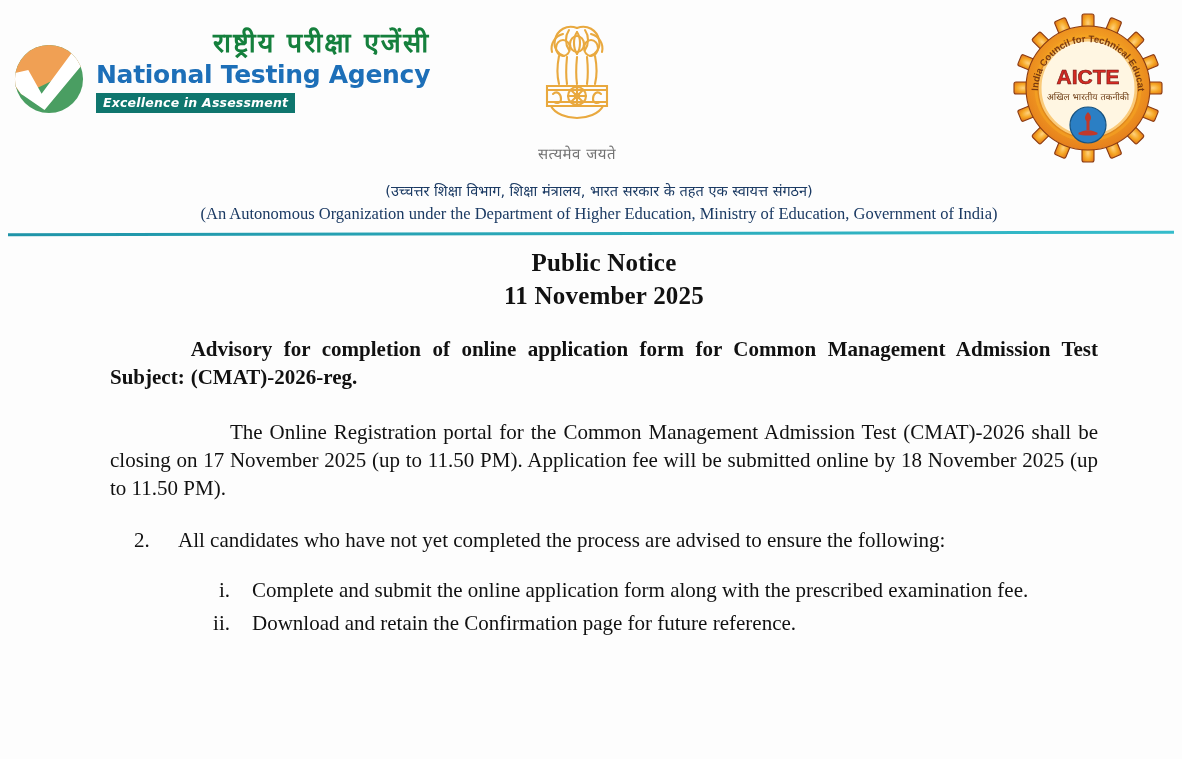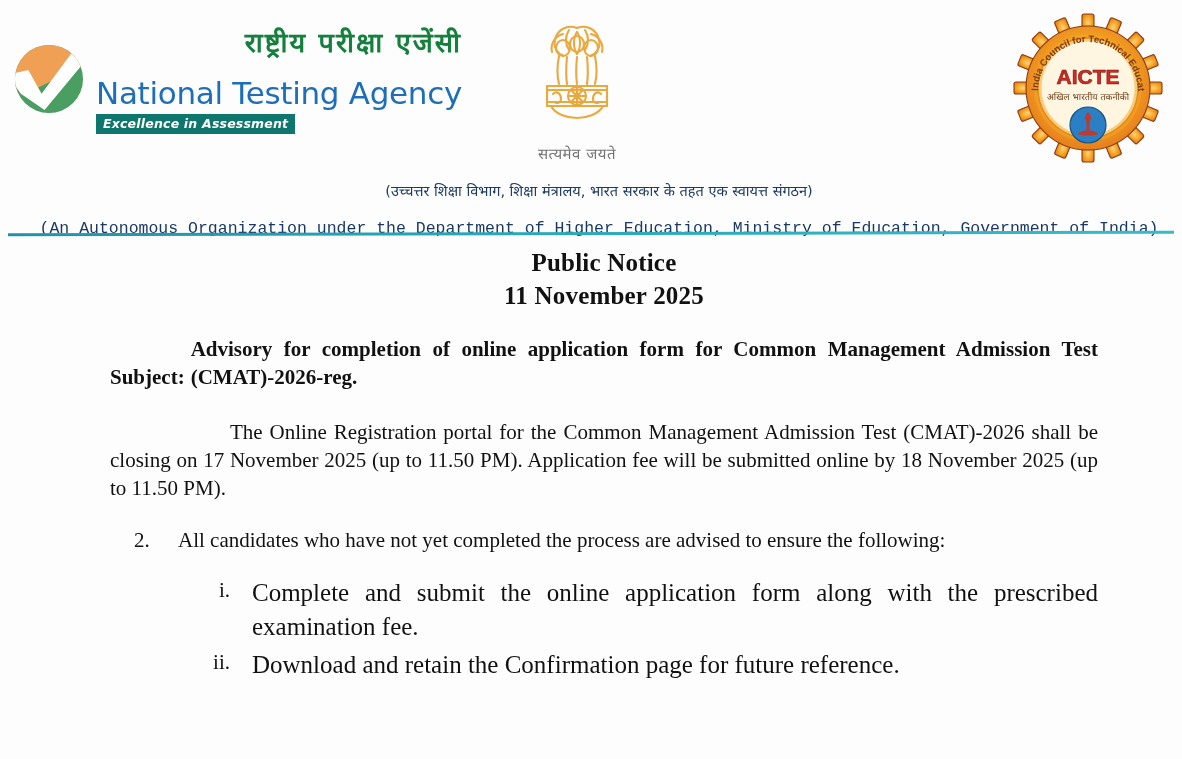--- a/index.html
+++ b/index.html
@@ -44,26 +44,26 @@
     font-size: 27px;
     font-weight: 700;
     color: #15803d;
     letter-spacing: 2px;
     line-height: 1.1;
     white-space: nowrap;
     text-align: right;
   }
   .nta-english {
     font-family: "DejaVu Sans", "Liberation Sans", sans-serif;
-    font-size: 31px;
-    font-weight: 400;
+    font-size: 25px;
+    font-weight: 700;
     color: #1d6fb8;
     line-height: 1.12;
     letter-spacing: -0.3px;
-    margin-top: 18px;
+    margin-top: 3px;
     white-space: nowrap;
   }
   .nta-tagline {
     display: inline-block;
     background: #0f766e;
     color: #ffffff;
     font-family: "DejaVu Sans", "Liberation Sans", sans-serif;
     font-style: italic;
     font-weight: 700;
     font-size: 12.5px;
@@ -109,26 +109,26 @@
     text-align: center;
   }
   .sub-hi {
     font-family: "DejaVu Sans", sans-serif;
     font-size: 14.5px;
     color: #1b3a63;
     line-height: 1.35;
     white-space: nowrap;
   }
   .sub-en {
-    font-family: Liberation Mono, monospace;
+    font-family: Liberation Serif, serif;
     font-size: 16.5px;
     color: #1b3a63;
     line-height: 1.3;
     white-space: nowrap;
-    margin-top: 16px;
+    margin-top: 1px;
   }
 
   .rule {
     position: absolute;
     left: 8px;
     top: 232px;
     width: 1166px;
     height: 3px;
     background: linear-gradient(90deg, #1f94a8 0%, #2aa8b8 45%, #35bccb 100%);
     transform: rotate(-0.12deg);
@@ -210,21 +210,21 @@
   .roman-marker {
     flex: 0 0 58px;
     font-size: 21px;
     line-height: 1.35;
     text-align: right;
     padding-right: 22px;
     box-sizing: border-box;
   }
   .roman-text {
     flex: 1 1 auto;
-    font-size: 25px;
+    font-size: 21px;
     line-height: 1.35;
     text-align: justify;
     text-align-last: left;
   }
 </style>
 </head>
 <body>
 
 <div class="header">
 

